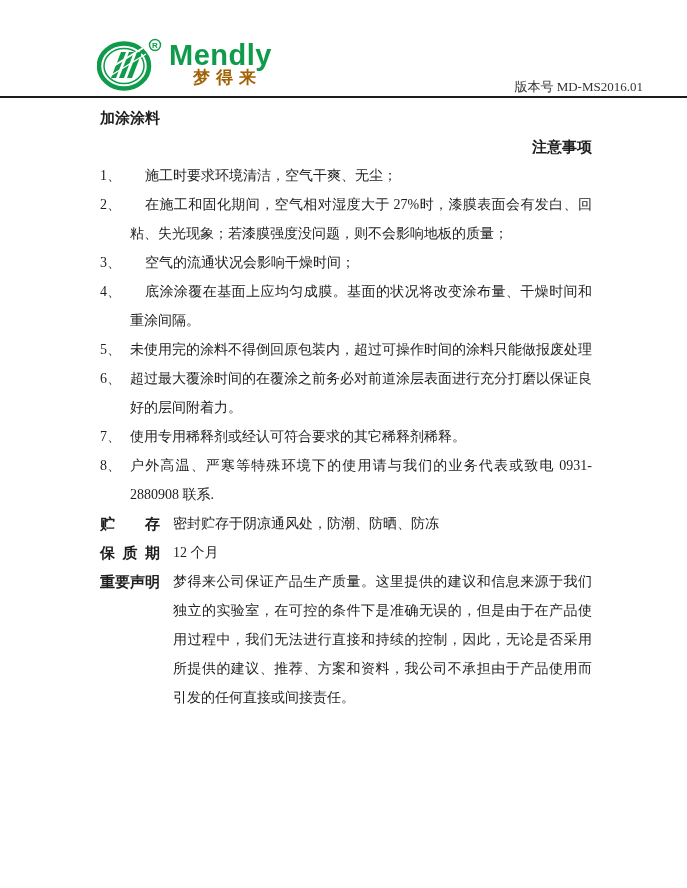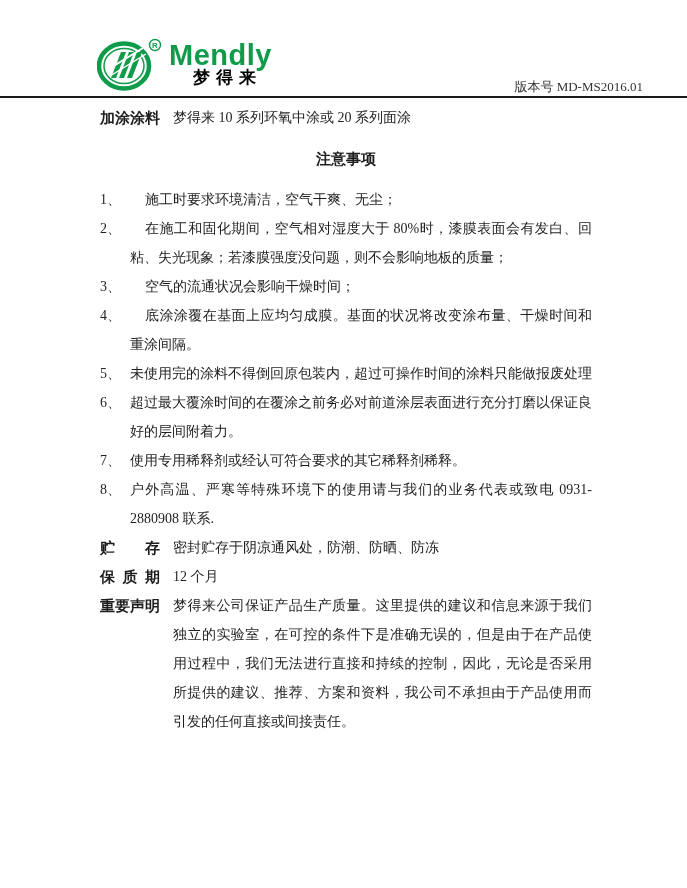--- a/index.html
+++ b/index.html
@@ -68,23 +68,23 @@
     font-size: 15px;
     text-align: justify;
     text-align-last: justify;
     white-space: normal;
   }
   .kv-value { flex: 1; text-align: justify; }
   .section-heading {
     font-family: "Liberation Sans", "DejaVu Sans", sans-serif;
     font-weight: bold;
     font-size: 15px;
-    margin: 12px;
+    margin: 0;
     line-height: 29px;
-    text-align: center;
+    text-align: right;
   }
   .note-item { display: flex; }
   .note-num { flex: 0 0 30px; width: 30px; }
   .note-text { flex: 1; text-align: justify; }
   .note-item.ind .note-text { text-indent: 15px; }
 </style>
 </head>
 <body>
 
 <div class="page">
@@ -101,42 +101,41 @@
           <path d="M10 32 L46 10" stroke="#ffffff" stroke-width="2" fill="none"></path>
           <path d="M13 38 L49 16" stroke="#ffffff" stroke-width="1.4" fill="none"></path>
         </g>
         <g>
           <circle cx="58" cy="7" r="5.5" fill="none" stroke="#0f9b4a" stroke-width="1.4"></circle>
           <text x="58" y="10" font-family="Liberation Sans, sans-serif" font-size="8" font-weight="bold" fill="#0f9b4a" text-anchor="middle">R</text>
         </g>
       </svg>
       <div class="wordmark">
         <div class="brand-en" style="color:#0f9b4a">Mendly</div>
-        <div class="brand-cn" style="color:#000000">梦得来</div>
+        <div class="brand-cn" style="color:#a16207">梦得来</div>
       </div>
     </div>
     <div class="version">版本号 MD-MS2016.01</div>
   </div>
 
   <div class="content">
 
     <div class="kv-row">
       <span class="kv-label">加涂涂料</span>
-      <div class="kv-value">梦得来 10 系列环氧中涂或 20 系列面涂</div>
     </div>
 
     <div class="section-heading">注意事项</div>
 
     <div class="note-item ind">
       <span class="note-num">1、</span>
       <div class="note-text">施工时要求环境清洁，空气干爽、无尘；</div>
     </div>
     <div class="note-item ind">
       <span class="note-num">2、</span>
-      <div class="note-text">在施工和固化期间，空气相对湿度大于 80%时，漆膜表面会有发白、回粘、失光现象；若漆膜强度没问题，则不会影响地板的质量；</div>
+      <div class="note-text">在施工和固化期间，空气相对湿度大于 27%时，漆膜表面会有发白、回粘、失光现象；若漆膜强度没问题，则不会影响地板的质量；</div>
     </div>
     <div class="note-item ind">
       <span class="note-num">3、</span>
       <div class="note-text">空气的流通状况会影响干燥时间；</div>
     </div>
     <div class="note-item ind">
       <span class="note-num">4、</span>
       <div class="note-text">底涂涂覆在基面上应均匀成膜。基面的状况将改变涂布量、干燥时间和重涂间隔。</div>
     </div>
     <div class="note-item">

